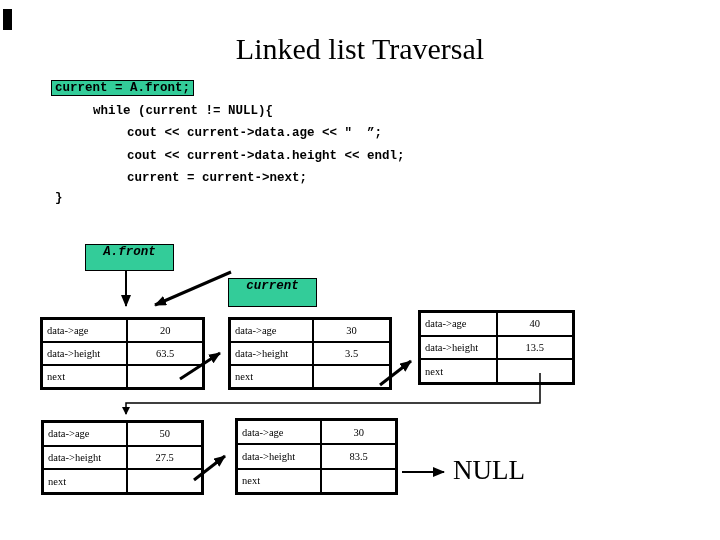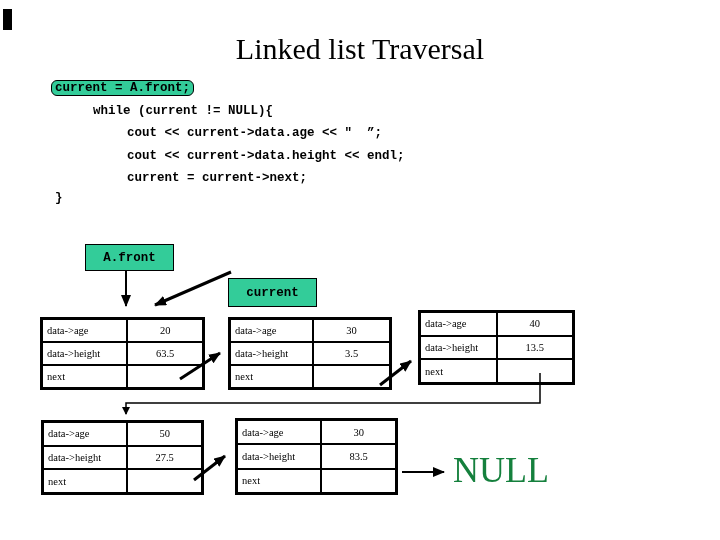--- a/index.html
+++ b/index.html
@@ -10,52 +10,52 @@
   
   .title{
     position:absolute;left:0;top:26px;width:720px;text-align:center;
     font-family:"Liberation Serif",serif;font-size:30px;line-height:46px;color:#000;
   }
   
   .corner-mark{position:absolute;left:3px;top:9px;width:9px;height:21px;background:#000;}
   
   .code-line{
     position:absolute;font-family:"Liberation Mono","DejaVu Sans Mono",monospace;
-    font-size:12.5px;font-weight:bold;line-height:15px;white-space:pre;color:#000;border-radius:6px;
+    font-size:12.5px;font-weight:bold;line-height:15px;white-space:pre;color:#000;
   }
   .code-hl{
     background:#33CC99;border:1px solid #000;
     padding:0 3px;
   }
   
   .ptr-box{
     position:absolute;background:#33CC99;border:1.5px solid #000;
-    display:flex;align-items:center;justify-content:center;
+    display:flex;justify-content:center;
     font-family:"Liberation Mono","DejaVu Sans Mono",monospace;
-    font-size:12.5px;font-weight:bold;color:#000;
+    font-size:12.5px;font-weight:bold;color:#000;font-style:italic;
   }
   
   .node{position:absolute;}
   .node table{
     border-collapse:collapse;width:100%;height:100%;table-layout:fixed;
     border:3px solid #000;background:#fff;
   }
   .node td{border:2px solid #000;padding:0;overflow:hidden;}
   .node td.lbl{
     font-family:"Liberation Serif",serif;font-size:10.5px;
     padding-left:4px;text-align:left;vertical-align:middle;
   }
   .node td.val{
     font-family:"Liberation Serif",serif;font-size:10.5px;
     text-align:center;vertical-align:middle;
   }
   
   .null-label{
     position:absolute;left:453px;top:450px;
-    font-family:"Liberation Serif",serif;font-size:36px;line-height:40px;color:#15803d;
+    font-family:"Liberation Serif",serif;font-size:27px;line-height:40px;color:#000000;
   }
   svg.wires{position:absolute;left:0;top:0;pointer-events:none;}
 </style>
 </head>
 <body>
 
 <div id="slide">
 
   <div class="corner-mark"></div>
 

